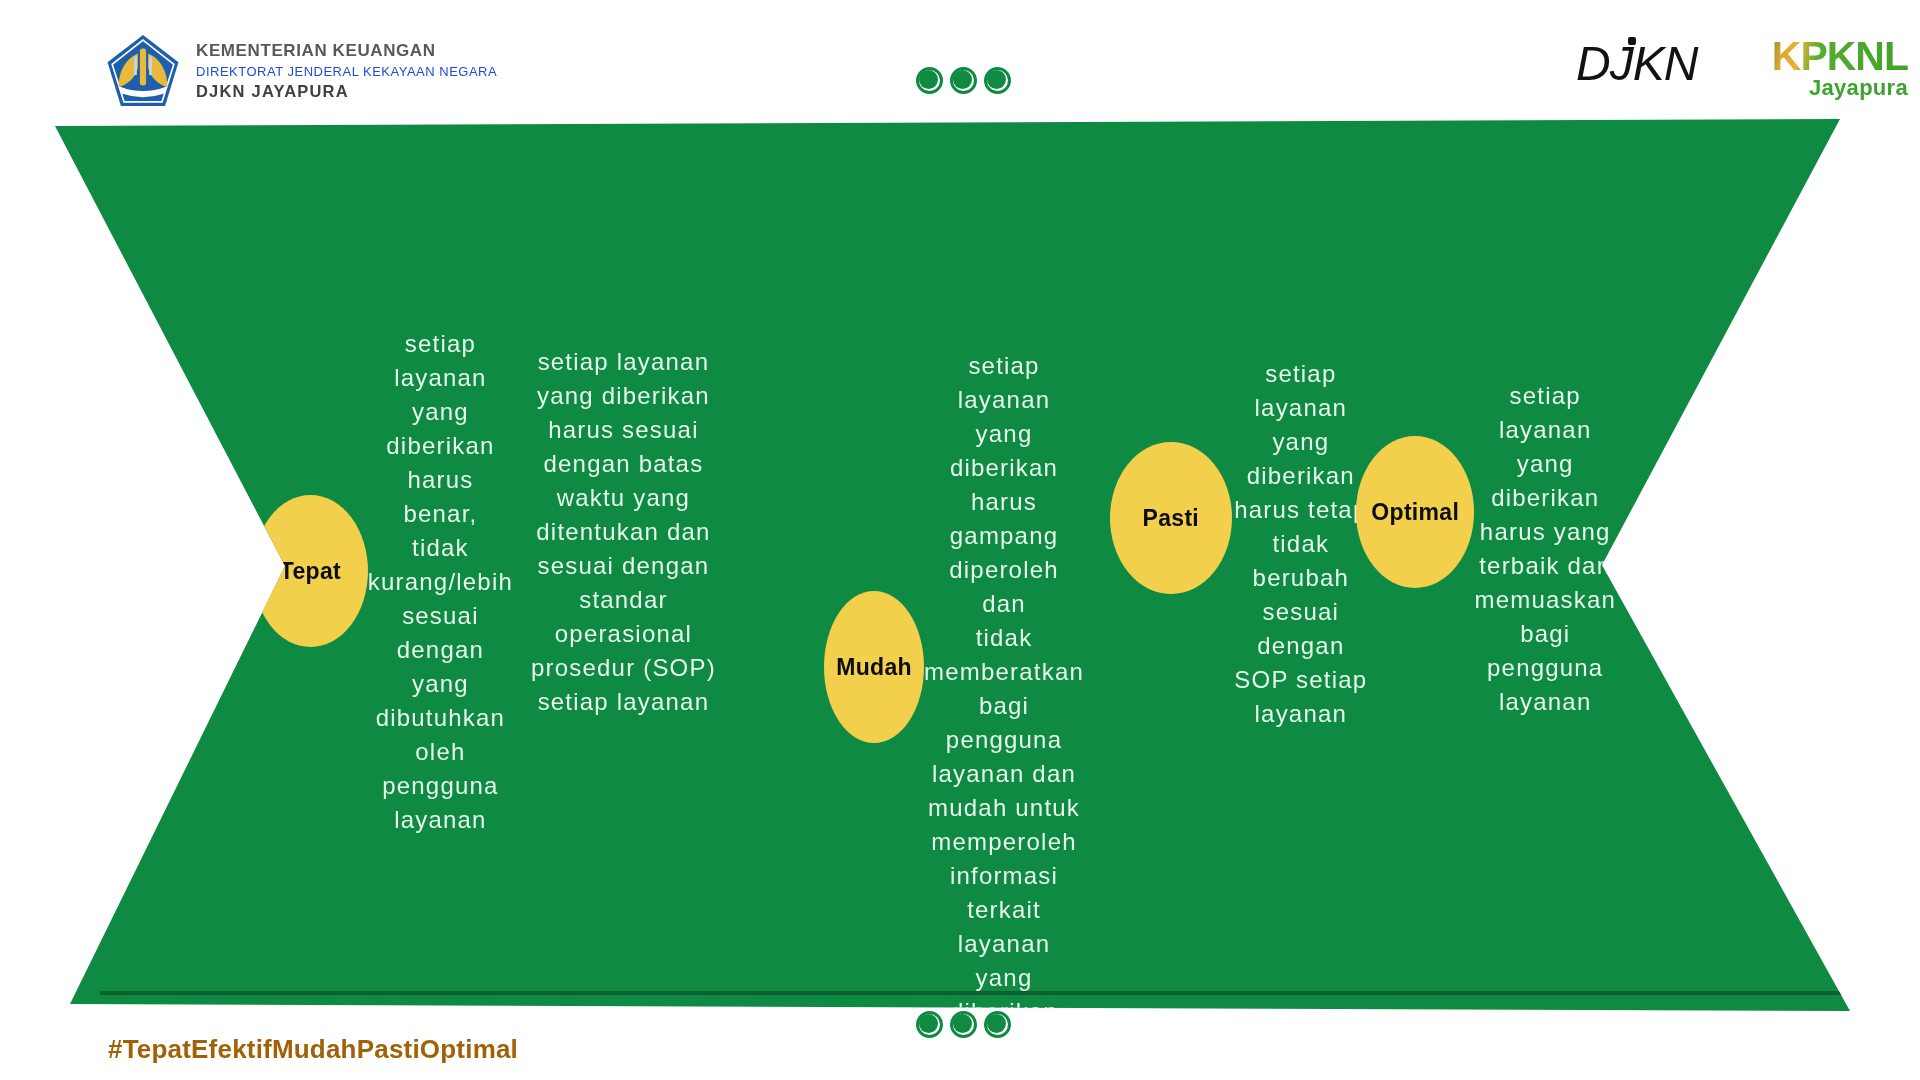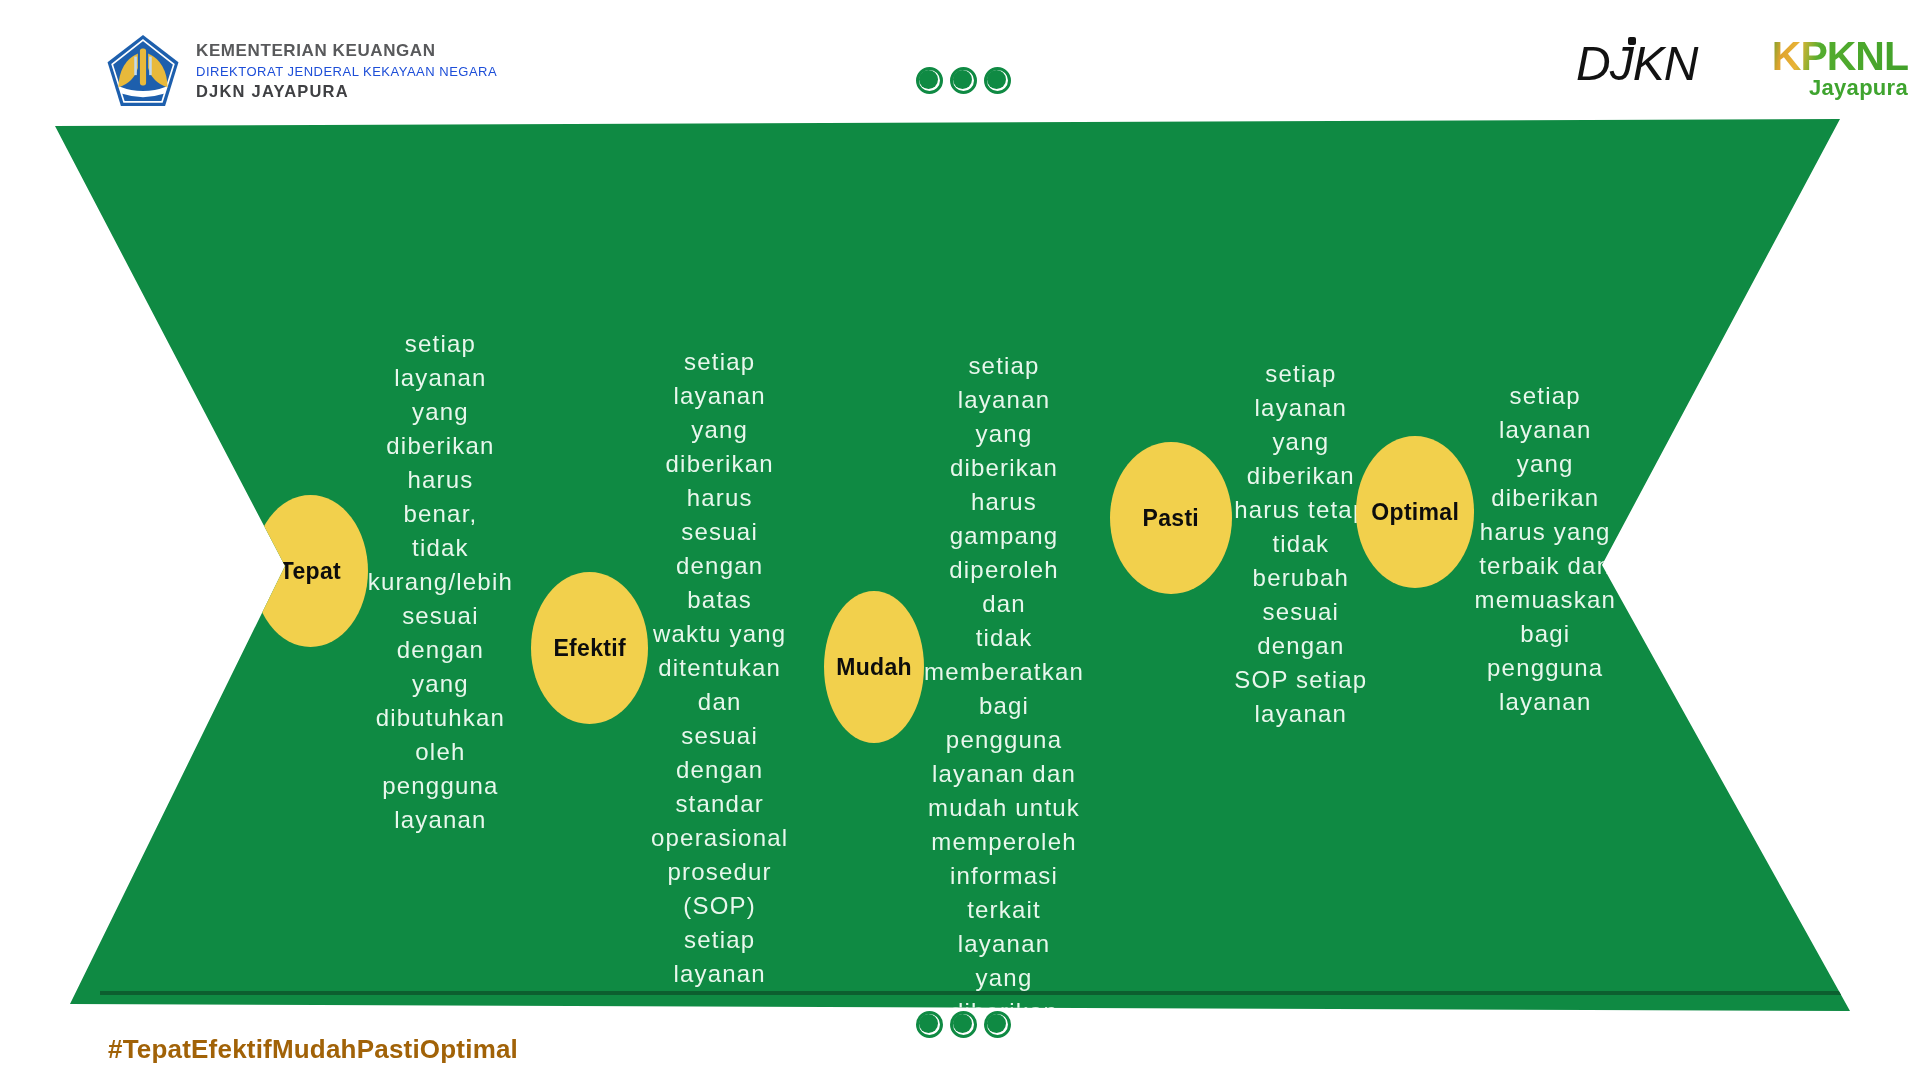--- a/index.html
+++ b/index.html
@@ -73,23 +73,20 @@
 kurang/lebih
 sesuai
 dengan yang
 dibutuhkan
 oleh
 pengguna
 layanan</p>
     </div>
 
     <div class="col col2">
-      <div class="circle">
-        <span class="circle-label">Efektif</span>
-      </div>
       <p class="desc">setiap layanan
 yang diberikan
 harus sesuai
 dengan batas
 waktu yang
 ditentukan dan
 sesuai dengan
 standar
 operasional
 prosedur (SOP)

